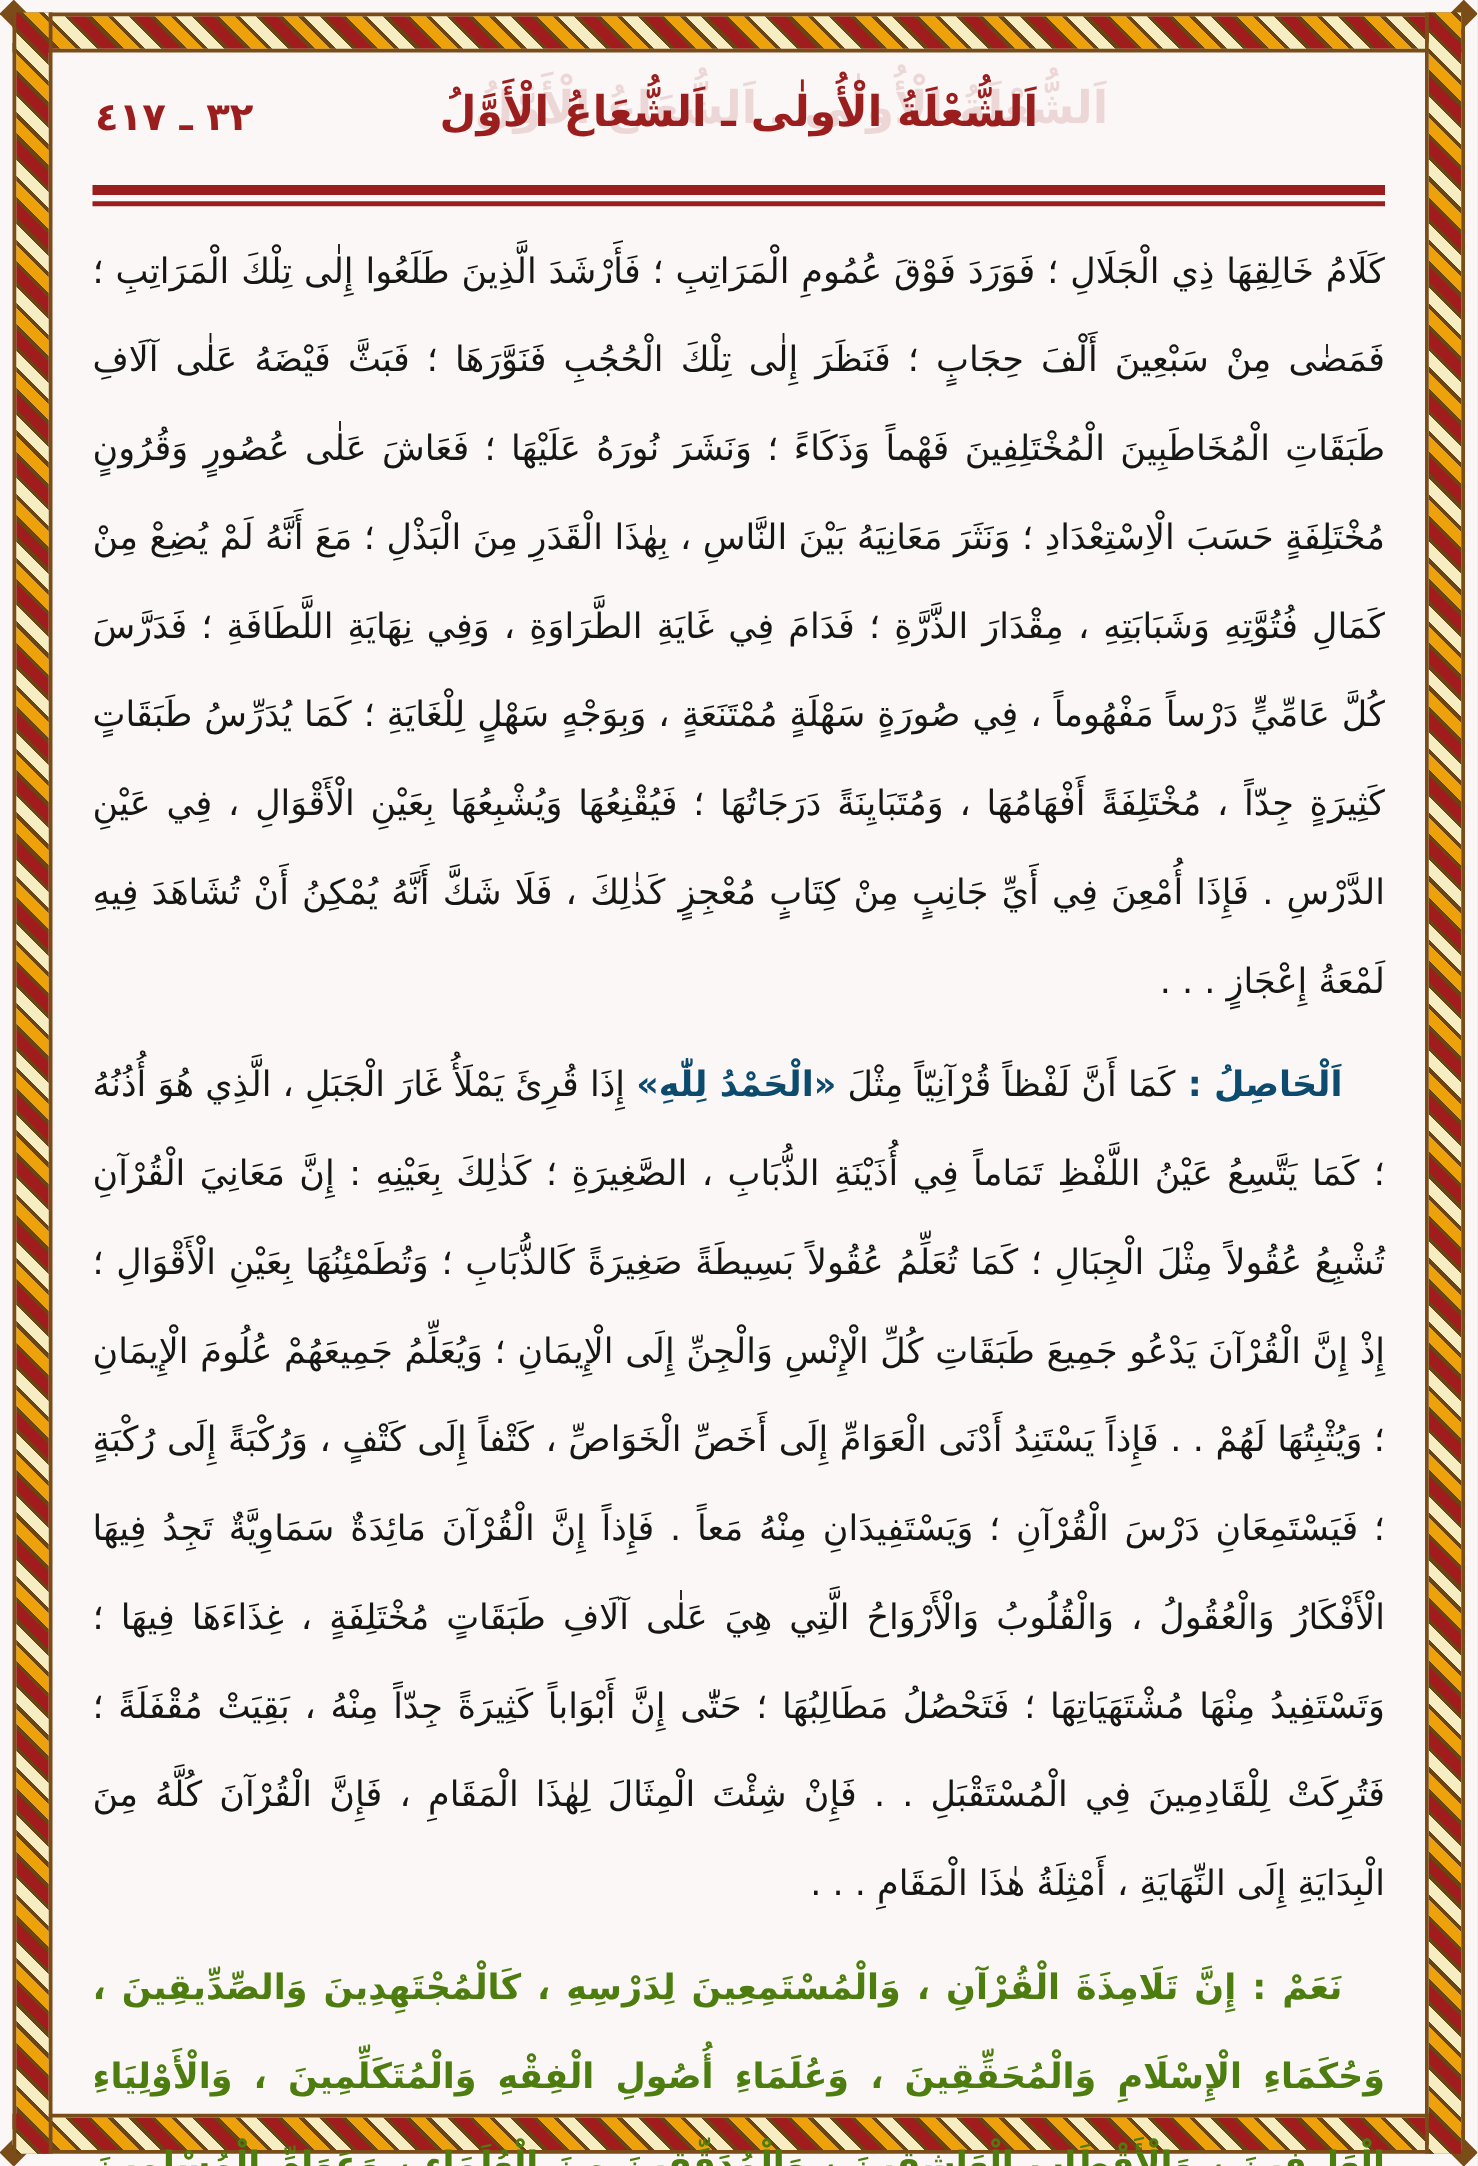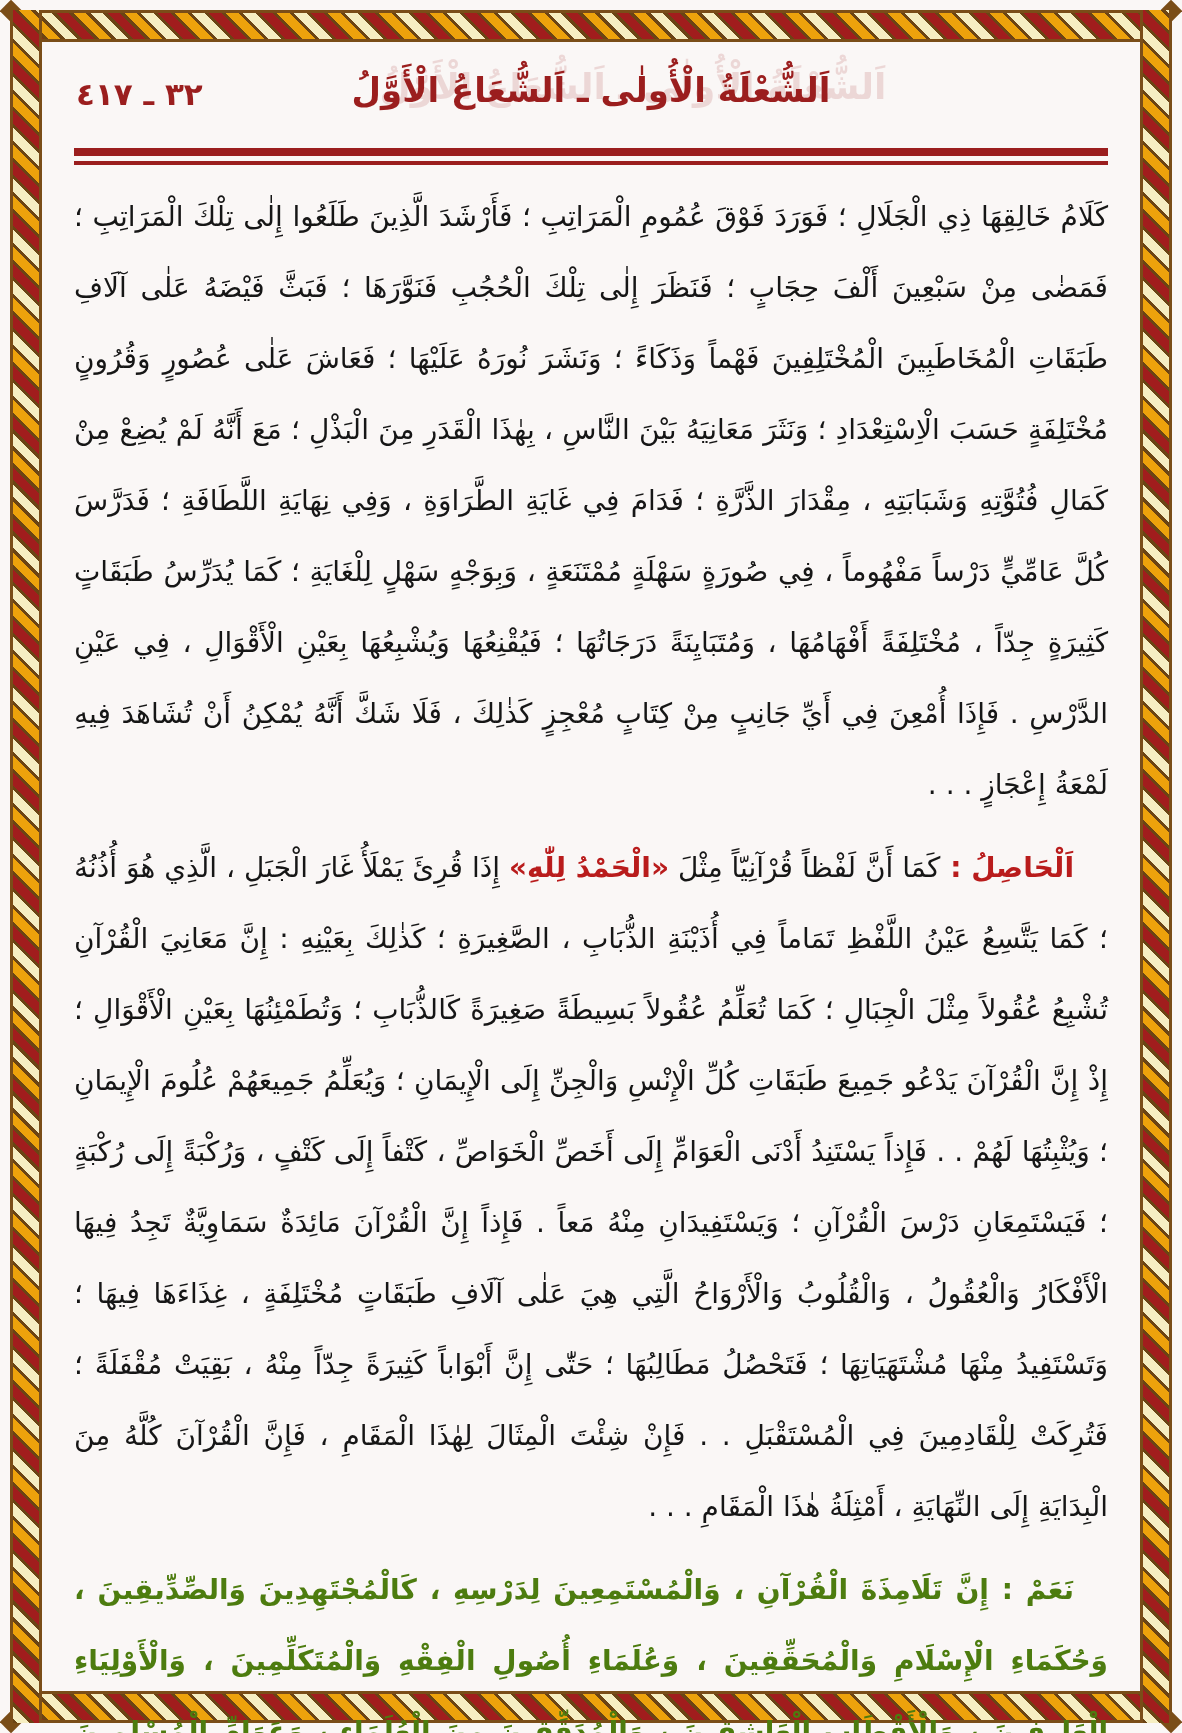--- a/index.html
+++ b/index.html
@@ -77,21 +77,21 @@
   .body-text{
     margin-top:16px;
     direction:rtl;
     text-align:justify;
     font-size:28px;
     line-height:71px;
     color:#161616;
   }
   .para{margin:0 0 12px 0;}
   .para.indent{text-indent:34px;}
-  .red{color:#b91c1c;font-weight:bold;}
+  .red{color:#0c4a6e;font-weight:bold;}
   .red-para{color:#4d7c0f;font-weight:bold;}
 </style>
 </head>
 <body>
 
 <div class="page">
 
   <div class="finial tl"></div>
   <div class="finial tr"></div>
   <div class="finial bl"></div>

